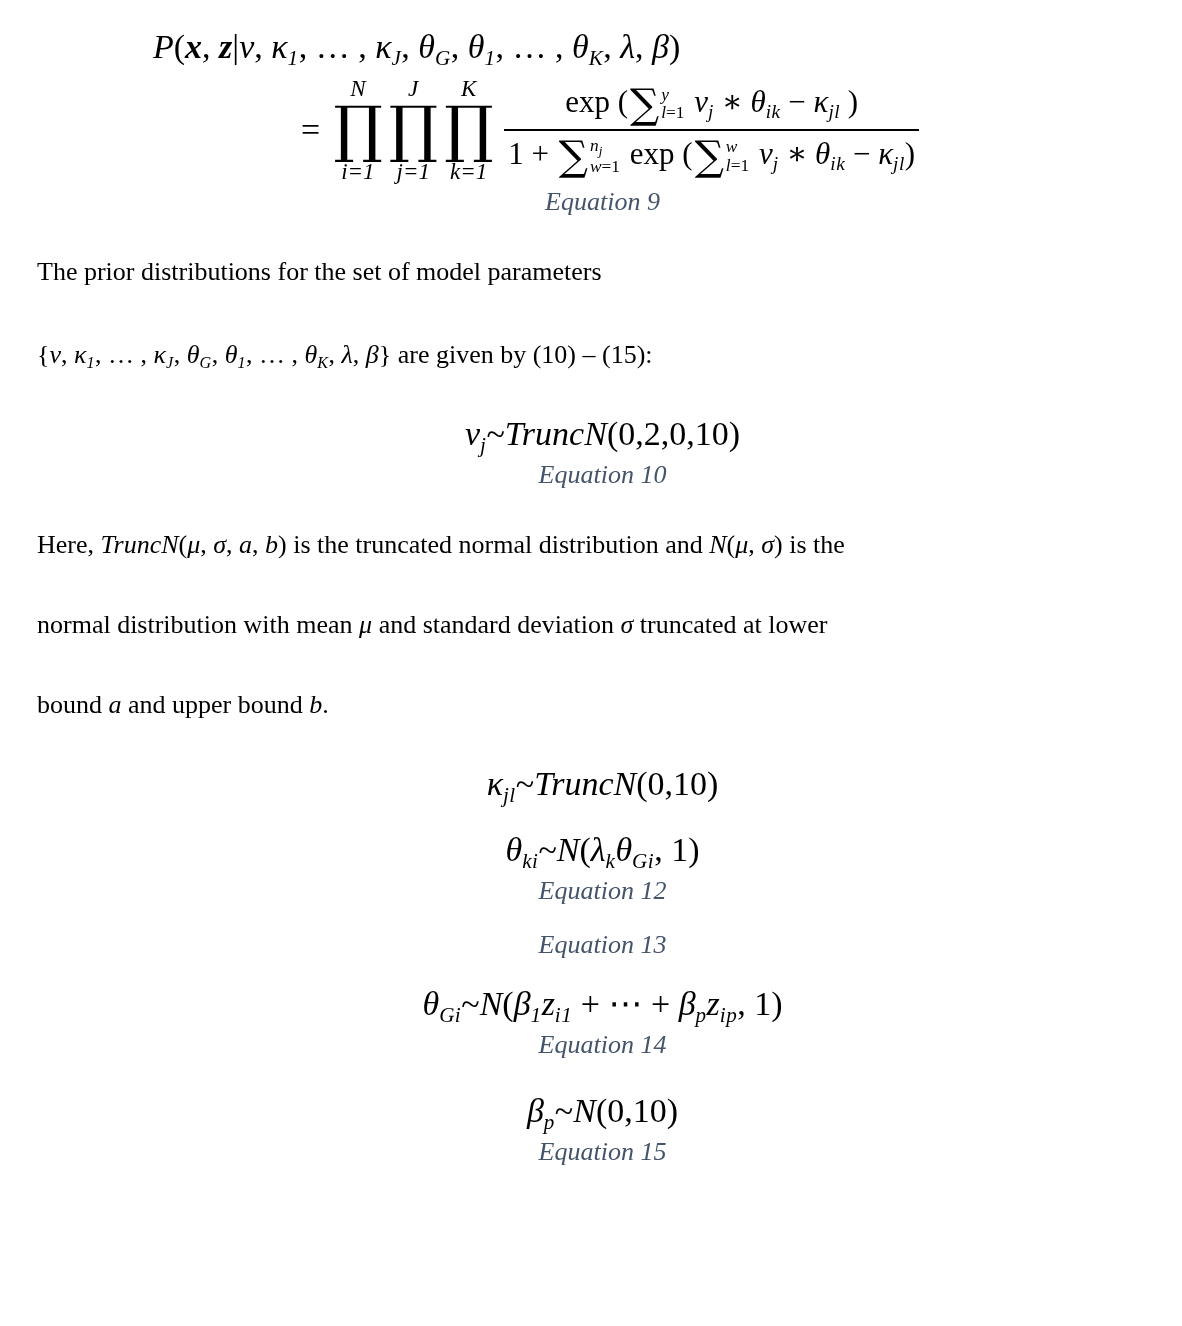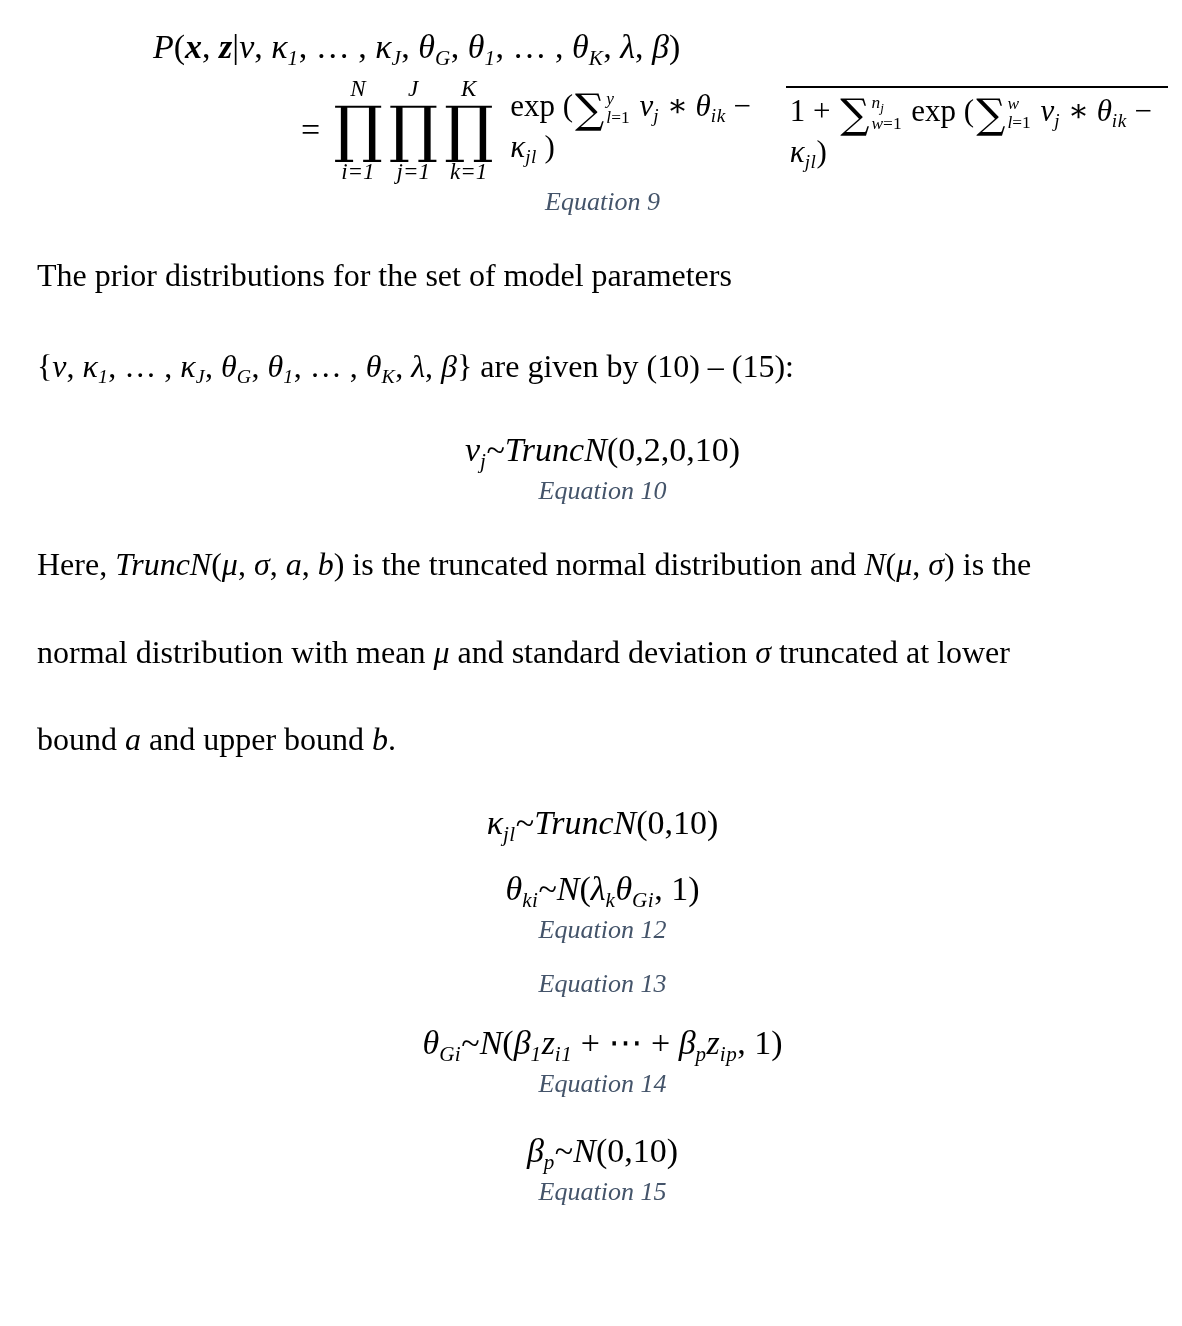--- a/index.html
+++ b/index.html
@@ -24,29 +24,29 @@
 
   
   .eq9-line1{font-size:34px;margin-left:116px;line-height:1.25;}
   .eq9-line2{display:flex;align-items:center;margin-left:264px;margin-top:6px;font-size:33px;}
   .eq-equals{font-size:34px;margin-right:10px;}
   .prod{display:inline-flex;flex-direction:column;align-items:center;line-height:1;margin:0 3px;}
   .prod-top,.prod-bot{font-size:23px;font-style:italic;line-height:1;}
   .prod-top{margin-bottom:2px;}
   .prod-bot{margin-top:3px;}
   .prod-sym{font-size:62px;line-height:0.88;font-family:"DejaVu Serif","DejaVu Sans",serif;}
-  .frac{display:inline-flex;flex-direction:row;align-items:center;margin-left:8px;font-size:31px;}
+  .frac{display:inline-flex;flex-direction:column;align-items:center;margin-left:8px;font-size:31px;}
   .frac-num{padding:0 6px 4px 6px;}
   .frac-den{border-top:2.5px solid #000;padding:4px 4px 0 4px;}
 
   
   .eq-caption{font-style:italic;font-size:26px;text-align:center;line-height:1.15;}
 
   
-  .para{font-size:32px;line-height:1.3;}
+  .para{font-size:26px;line-height:1.3;}
   #para1{margin-top:38px;}
   #para2{margin-top:50px;}
   #para3-line1{margin-top:38px;}
   #para3-line2{margin-top:46px;}
   #para3-line3{margin-top:46px;}
 
   
   .eq-block{text-align:center;}
   .eq-math{font-size:34px;line-height:1.2;}
   .eq-block .eq-caption{margin-top:2px;}

